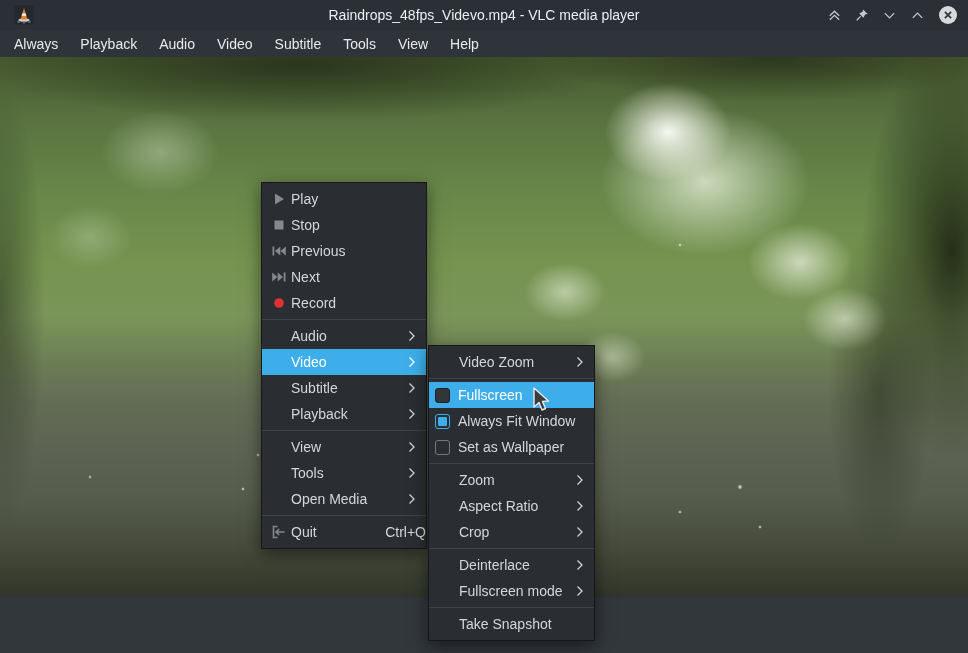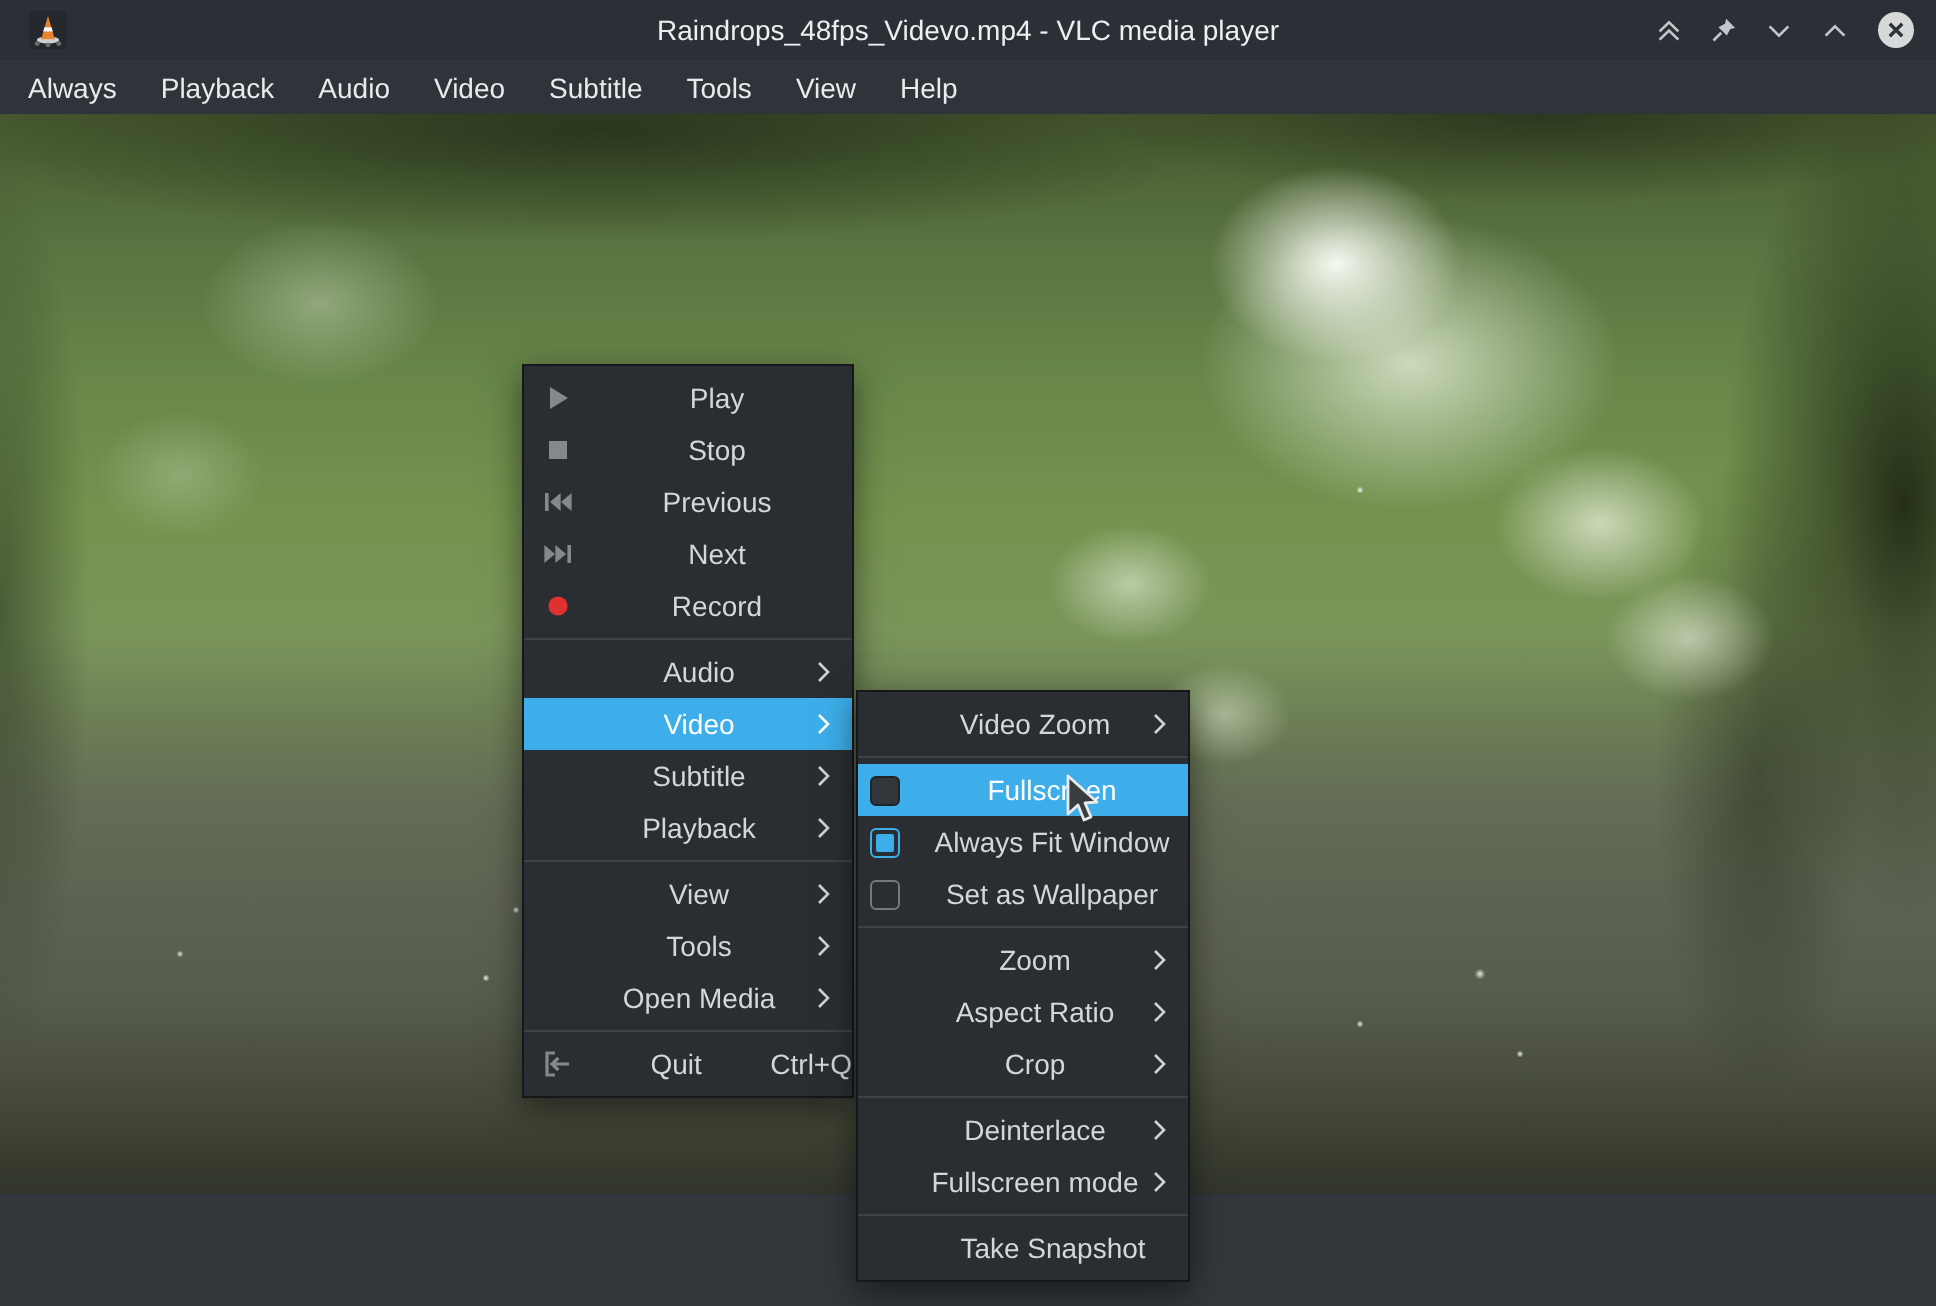--- a/index.html
+++ b/index.html
@@ -50,21 +50,21 @@
   }
 
   
   .controls { position: absolute; top: 597px; left: 0; right: 0; height: 56px; background: #32373c; }
 
   
   .menu { position: absolute; background: #2a2e32; border: 1px solid #15171a; padding: 3px 0;
           box-shadow: 0 5px 16px rgba(0,0,0,.5); font-size: 14px; color: #d4d7d9; z-index: 5; }
   .menu.context { left: 261px; top: 182px; width: 166px; }
   .menu.submenu { left: 428px; top: 345px; width: 167px; z-index: 6; }
-  .menu-row { height: 26px; display: flex; align-items: center; text-align: center; }
+  .menu-row { height: 26px; display: flex; align-items: center; }
   .menu-row.hl { background: #3daee9; color: #ffffff; }
   .menu-sep { border-top: 1px solid #3e4348; margin: 3px 0; }
   .mi-icon { width: 16px; height: 16px; margin-left: 9px; margin-right: 4px; display: inline-flex;
              flex: none; color: #84898d; align-items: center; justify-content: center; }
   .mi-icon svg { width: 100%; height: 100%; }
   .submenu .mi-icon, .submenu .cb { margin-left: 6px; margin-right: 8px; }
   .cb { width: 15px; height: 15px; flex: none; margin-left: 9px; margin-right: 4px;
         border-radius: 3px; position: relative; }
   .cb.unchecked { border: 1px solid #75797d; background: transparent; }
   .cb.unchecked.on-hl { border: 1px solid #1f2327; background: #31363b; }

